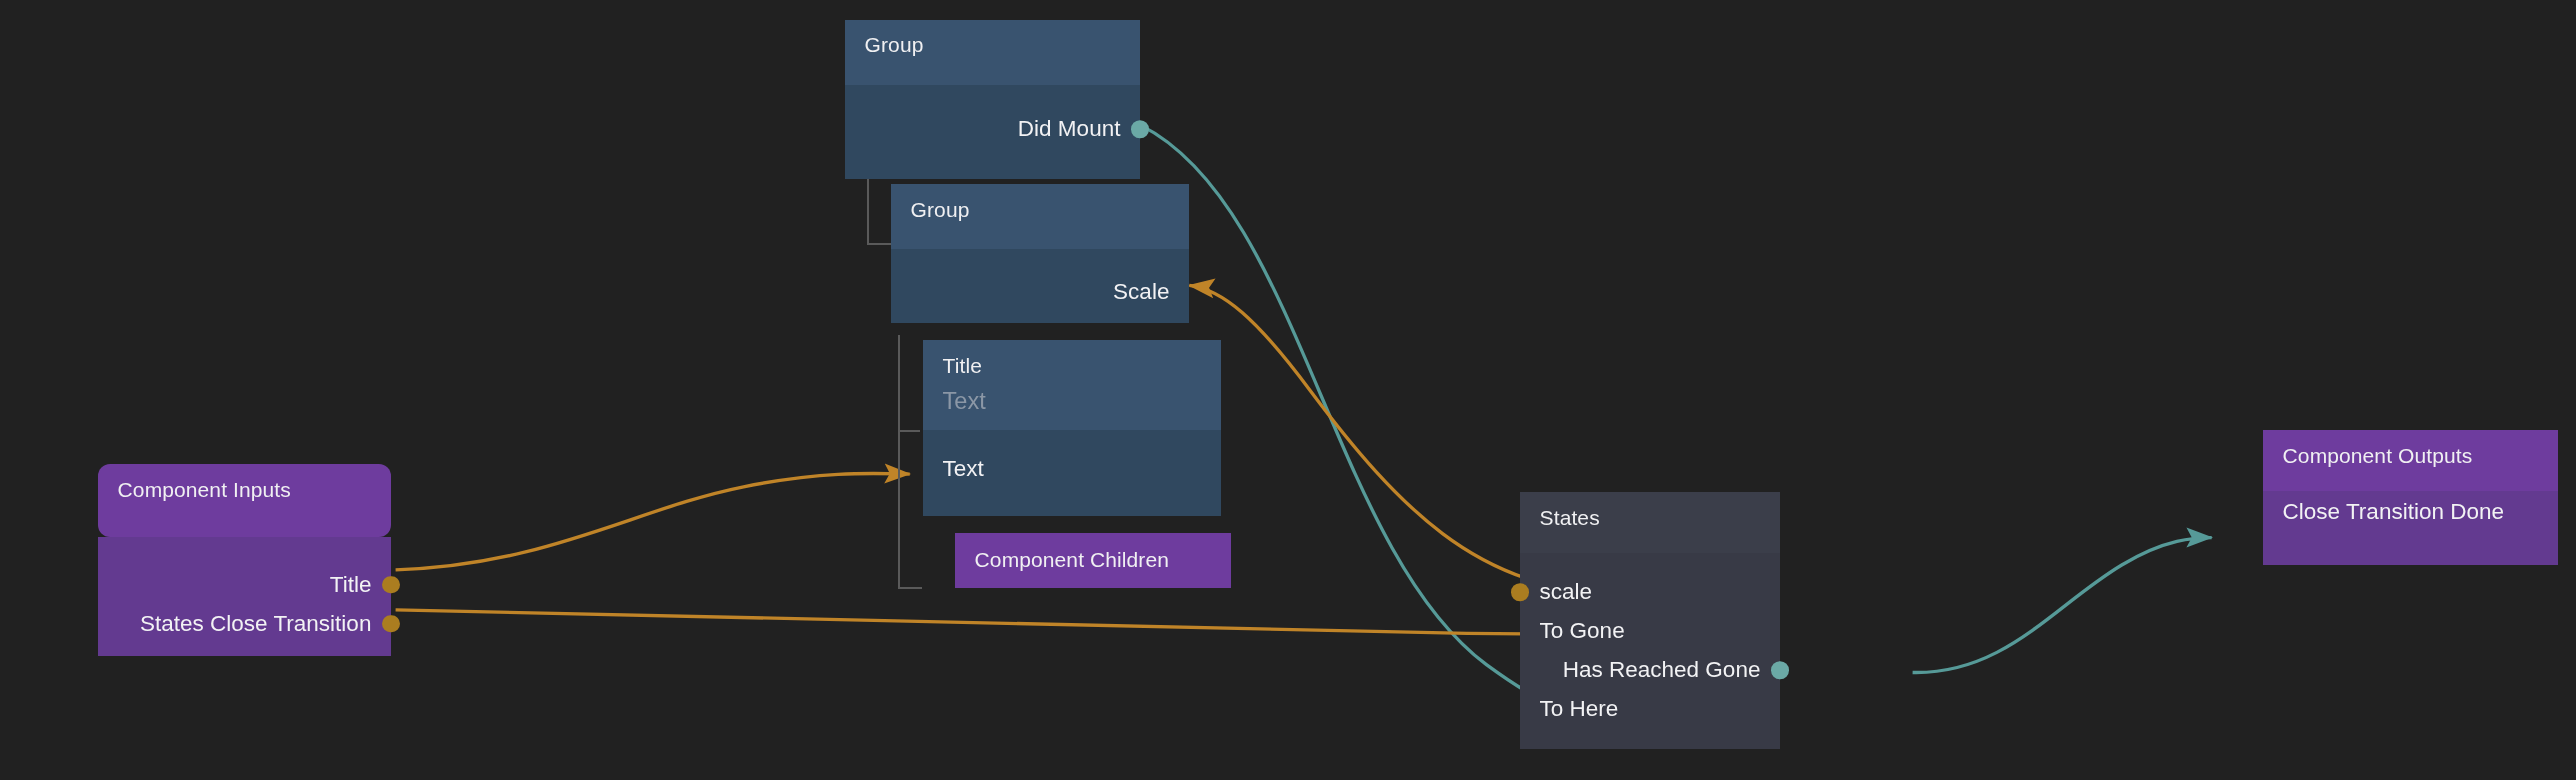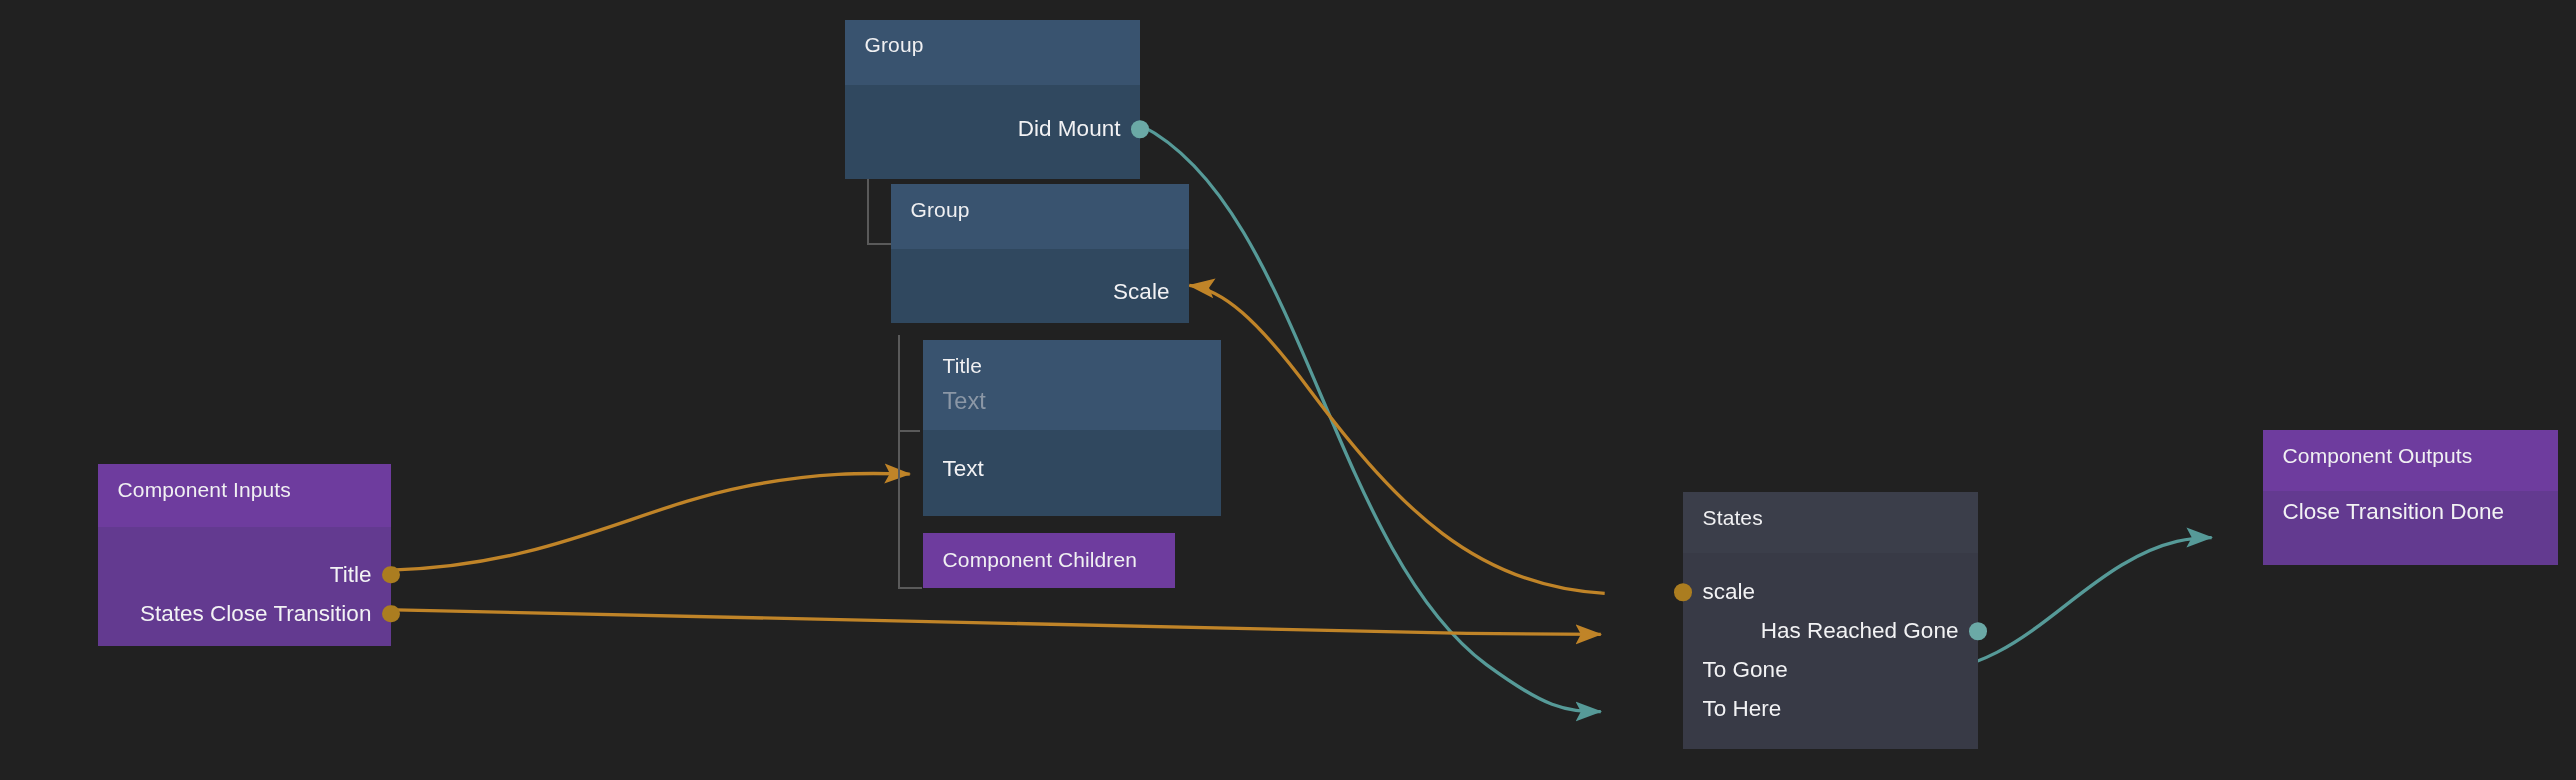--- a/index.html
+++ b/index.html
@@ -148,61 +148,61 @@
     <div class="node-subtitle" style="background:#39536f; height:43px;">
       <span>Text</span>
     </div>
     <div class="node-body" style="height:86px; padding-top:19.6px;">
       <div class="port in">
         <span>Text</span>
       </div>
     </div>
   </div>
 
-  <div class="node node-purple" style="left:923px; top:533px; width:252px;">
+  <div class="node node-purple" style="left:955px; top:533px; width:276px;">
     <div class="node-header" style="height:55px; display:flex; align-items:center; padding-top:0;">
       <span>Component Children</span>
     </div>
   </div>
 
   <div class="node node-purple" style="left:98px; top:464px; width:293px;">
-    <div class="node-header" style="height:63px;">
+    <div class="node-header" style="height:73px;border-radius:12px;">
       <span>Component Inputs</span>
     </div>
     <div class="node-body" style="height:119px; padding-top:28px;">
       <div class="port out">
         <span>Title</span>
         <span style="position:absolute; right:-8.8px; top:50%; transform:translateY(-50%);
                      width:17.6px; height:17.6px; border-radius:50%; background:#ab7d20;"></span>
       </div>
       <div class="port out">
         <span>States Close Transition</span>
         <span style="position:absolute; right:-8.8px; top:50%; transform:translateY(-50%);
                      width:17.6px; height:17.6px; border-radius:50%; background:#ab7d20;"></span>
       </div>
     </div>
   </div>
 
-  <div class="node node-dark" style="left:1683px; top:492px; width:295px;">
+  <div class="node node-dark" style="left:1520px; top:492px; width:260px;">
     <div class="node-header" style="height:61px;">
       <span>States</span>
     </div>
     <div class="node-body" style="height:196px; padding-top:19.6px;">
       <div class="port in">
         <span>scale</span>
         <span style="position:absolute; left:-8.8px; top:50%; transform:translateY(-50%);
                      width:17.6px; height:17.6px; border-radius:50%; background:#ab7d20;"></span>
       </div>
+      <div class="port in">
+        <span>To Gone</span>
+      </div>
       <div class="port out">
         <span>Has Reached Gone</span>
         <span style="position:absolute; right:-8.8px; top:50%; transform:translateY(-50%);
                      width:17.6px; height:17.6px; border-radius:50%; background:#6ba9a6;"></span>
-      </div>
-      <div class="port in">
-        <span>To Gone</span>
       </div>
       <div class="port in">
         <span>To Here</span>
       </div>
     </div>
   </div>
 
   <div class="node node-purple" style="left:2223px; top:430px; width:295px;margin-left:40px;">
     <div class="node-header" style="height:61px;">
       <span>Component Outputs</span>

